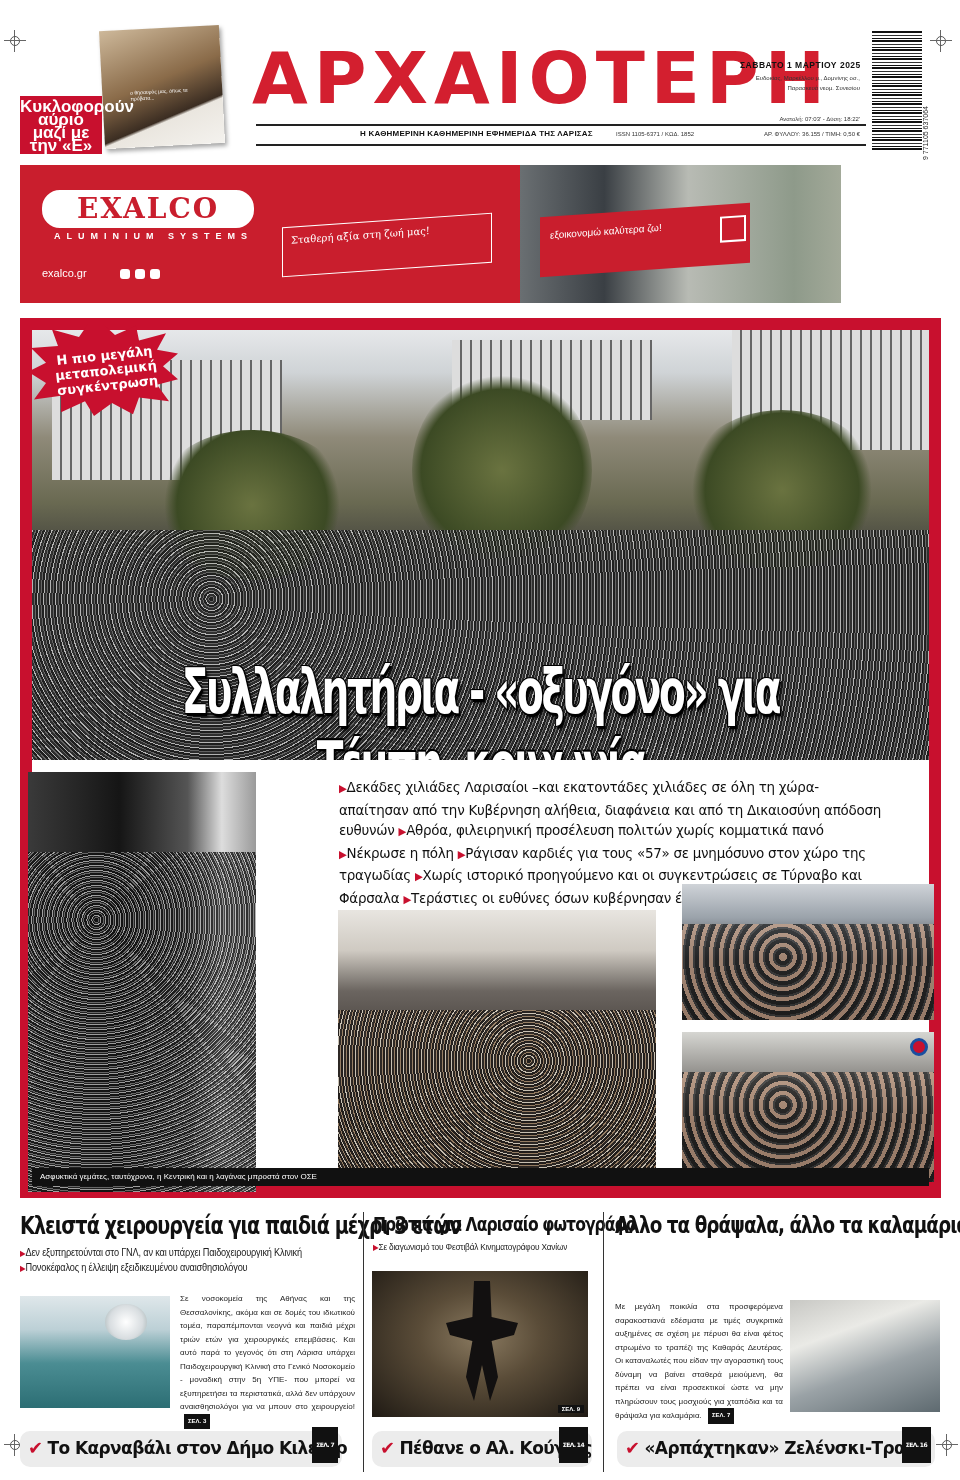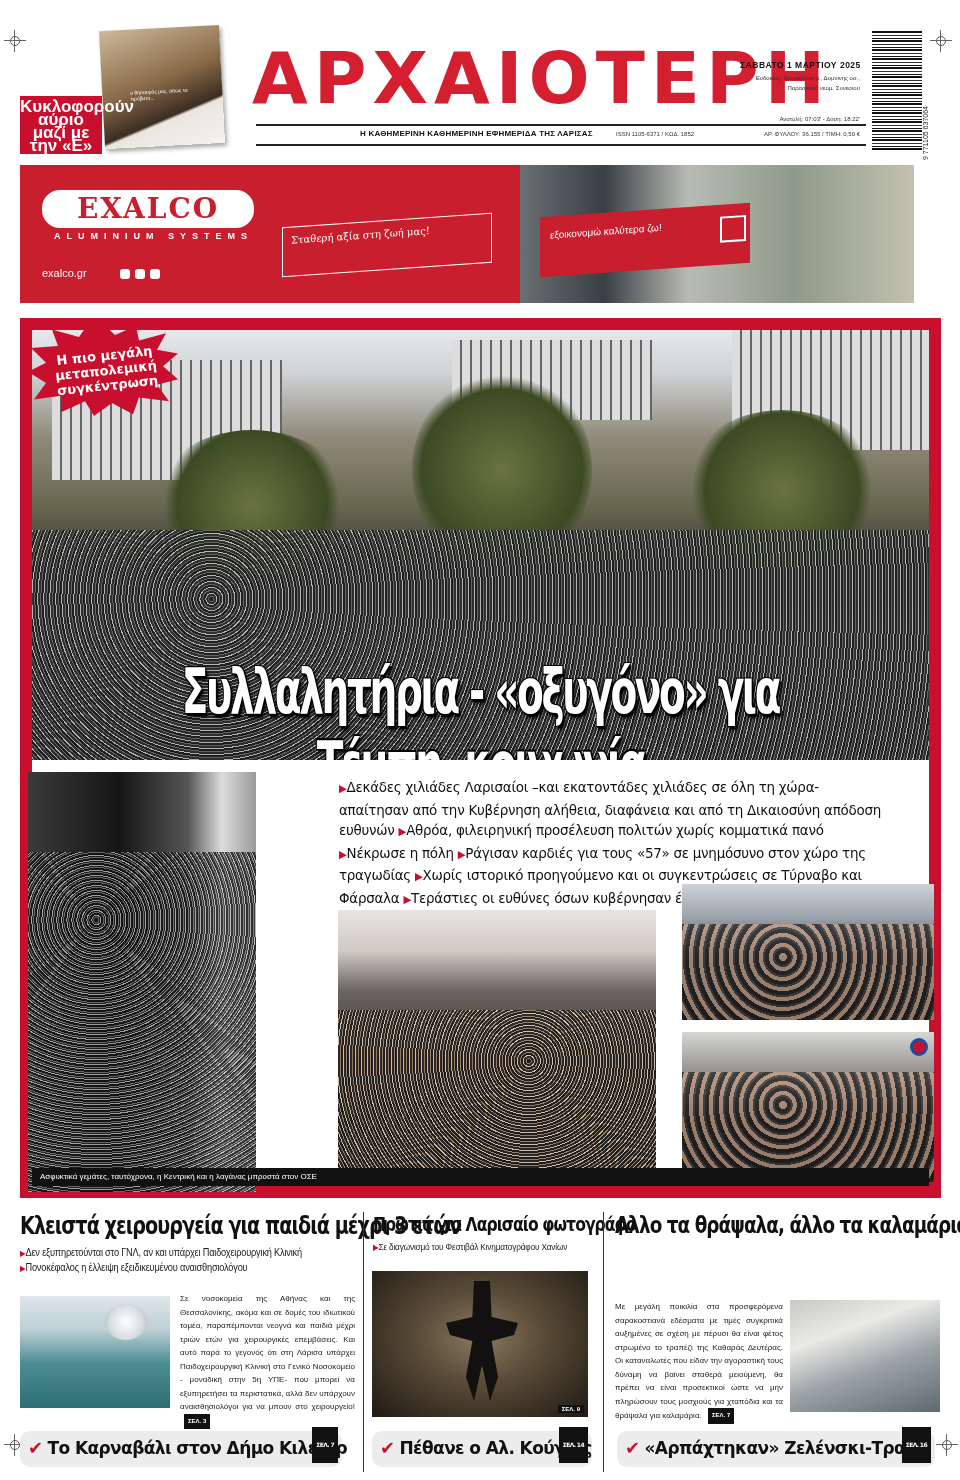--- a/index.html
+++ b/index.html
@@ -20,21 +20,21 @@
   .tagline { left: 360px; top: 129px; font-size: 8px; font-weight: bold; letter-spacing: .2px; }
   .issn { left: 616px; top: 131px; font-size: 6px; color: #333; }
   .date { left: 740px; top: 60px; font-size: 8.5px; font-weight: bold; letter-spacing: .5px; }
   .saints { left: 740px; top: 73px; width: 120px; font-size: 6px; line-height: 10px; color: #333; text-align: right; }
   .sun { left: 740px; top: 116px; width: 120px; font-size: 6px; color: #333; text-align: right; }
   .issue { left: 740px; top: 131px; width: 120px; font-size: 6px; color: #333; text-align: right; }
   .barcode { left: 872px; top: 30px; width: 50px; height: 120px; background: repeating-linear-gradient(0deg,#111 0 2px,#fff 2px 3px,#111 3px 4px,#fff 4px 6px,#333 6px 7px,#fff 7px 9px); }
   .barcode-num { left: 922px; top: 40px; width: 10px; height: 120px; font-size: 7px; writing-mode: vertical-rl; transform: rotate(180deg); color: #222; }
 
   
-  .ad { left: 20px; top: 165px; width: 894px; height: 138px; background: #c91e2d; overflow: hidden; }
+  .ad { left: 20px; top: 165px; width: 821px; height: 138px; background: #c91e2d; overflow: hidden; }
   .ad-photo { position: absolute; left: 500px; top: 0; width: 421px; height: 138px; background: linear-gradient(90deg,#6a6f72 0%,#3a3f44 20%,#b8bbb4 40%,#8e9a8a 65%,#cfcab9 100%); }
   .exalco-logo { position: absolute; left: 22px; top: 25px; width: 212px; height: 38px; border: 3px solid #fff; border-radius: 18px; background: #fff; color: #c91e2d; font-family: "DejaVu Serif", serif; font-weight: bold; font-size: 28px; text-align: center; line-height: 32px; letter-spacing: 2px; }
   .exalco-sub { position: absolute; left: 34px; top: 66px; font-size: 9px; font-weight: bold; color: #fff; letter-spacing: 6px; }
   .exalco-url { position: absolute; left: 22px; top: 102px; font-size: 11px; color: #fff; }
   .social { position: absolute; top: 104px; width: 10px; height: 10px; border-radius: 3px; background: #fff; }
   .ad-slogan1 { position: absolute; left: 262px; top: 55px; width: 210px; height: 50px; border: 1px solid #fff; transform: skewY(-4deg); color: #fff; font-family: "DejaVu Serif", serif; font-size: 10px; padding: 6px 8px; line-height: 13px; }
   .ad-slogan2 { position: absolute; left: 520px; top: 45px; width: 210px; height: 60px; background: #c91e2d; transform: skewY(-4deg); color: #fff; font-size: 10px; padding: 12px 10px; line-height: 13px; }
   .house-icon { position: absolute; left: 180px; top: 12px; width: 26px; height: 26px; border: 2px solid #fff; }
 
   

